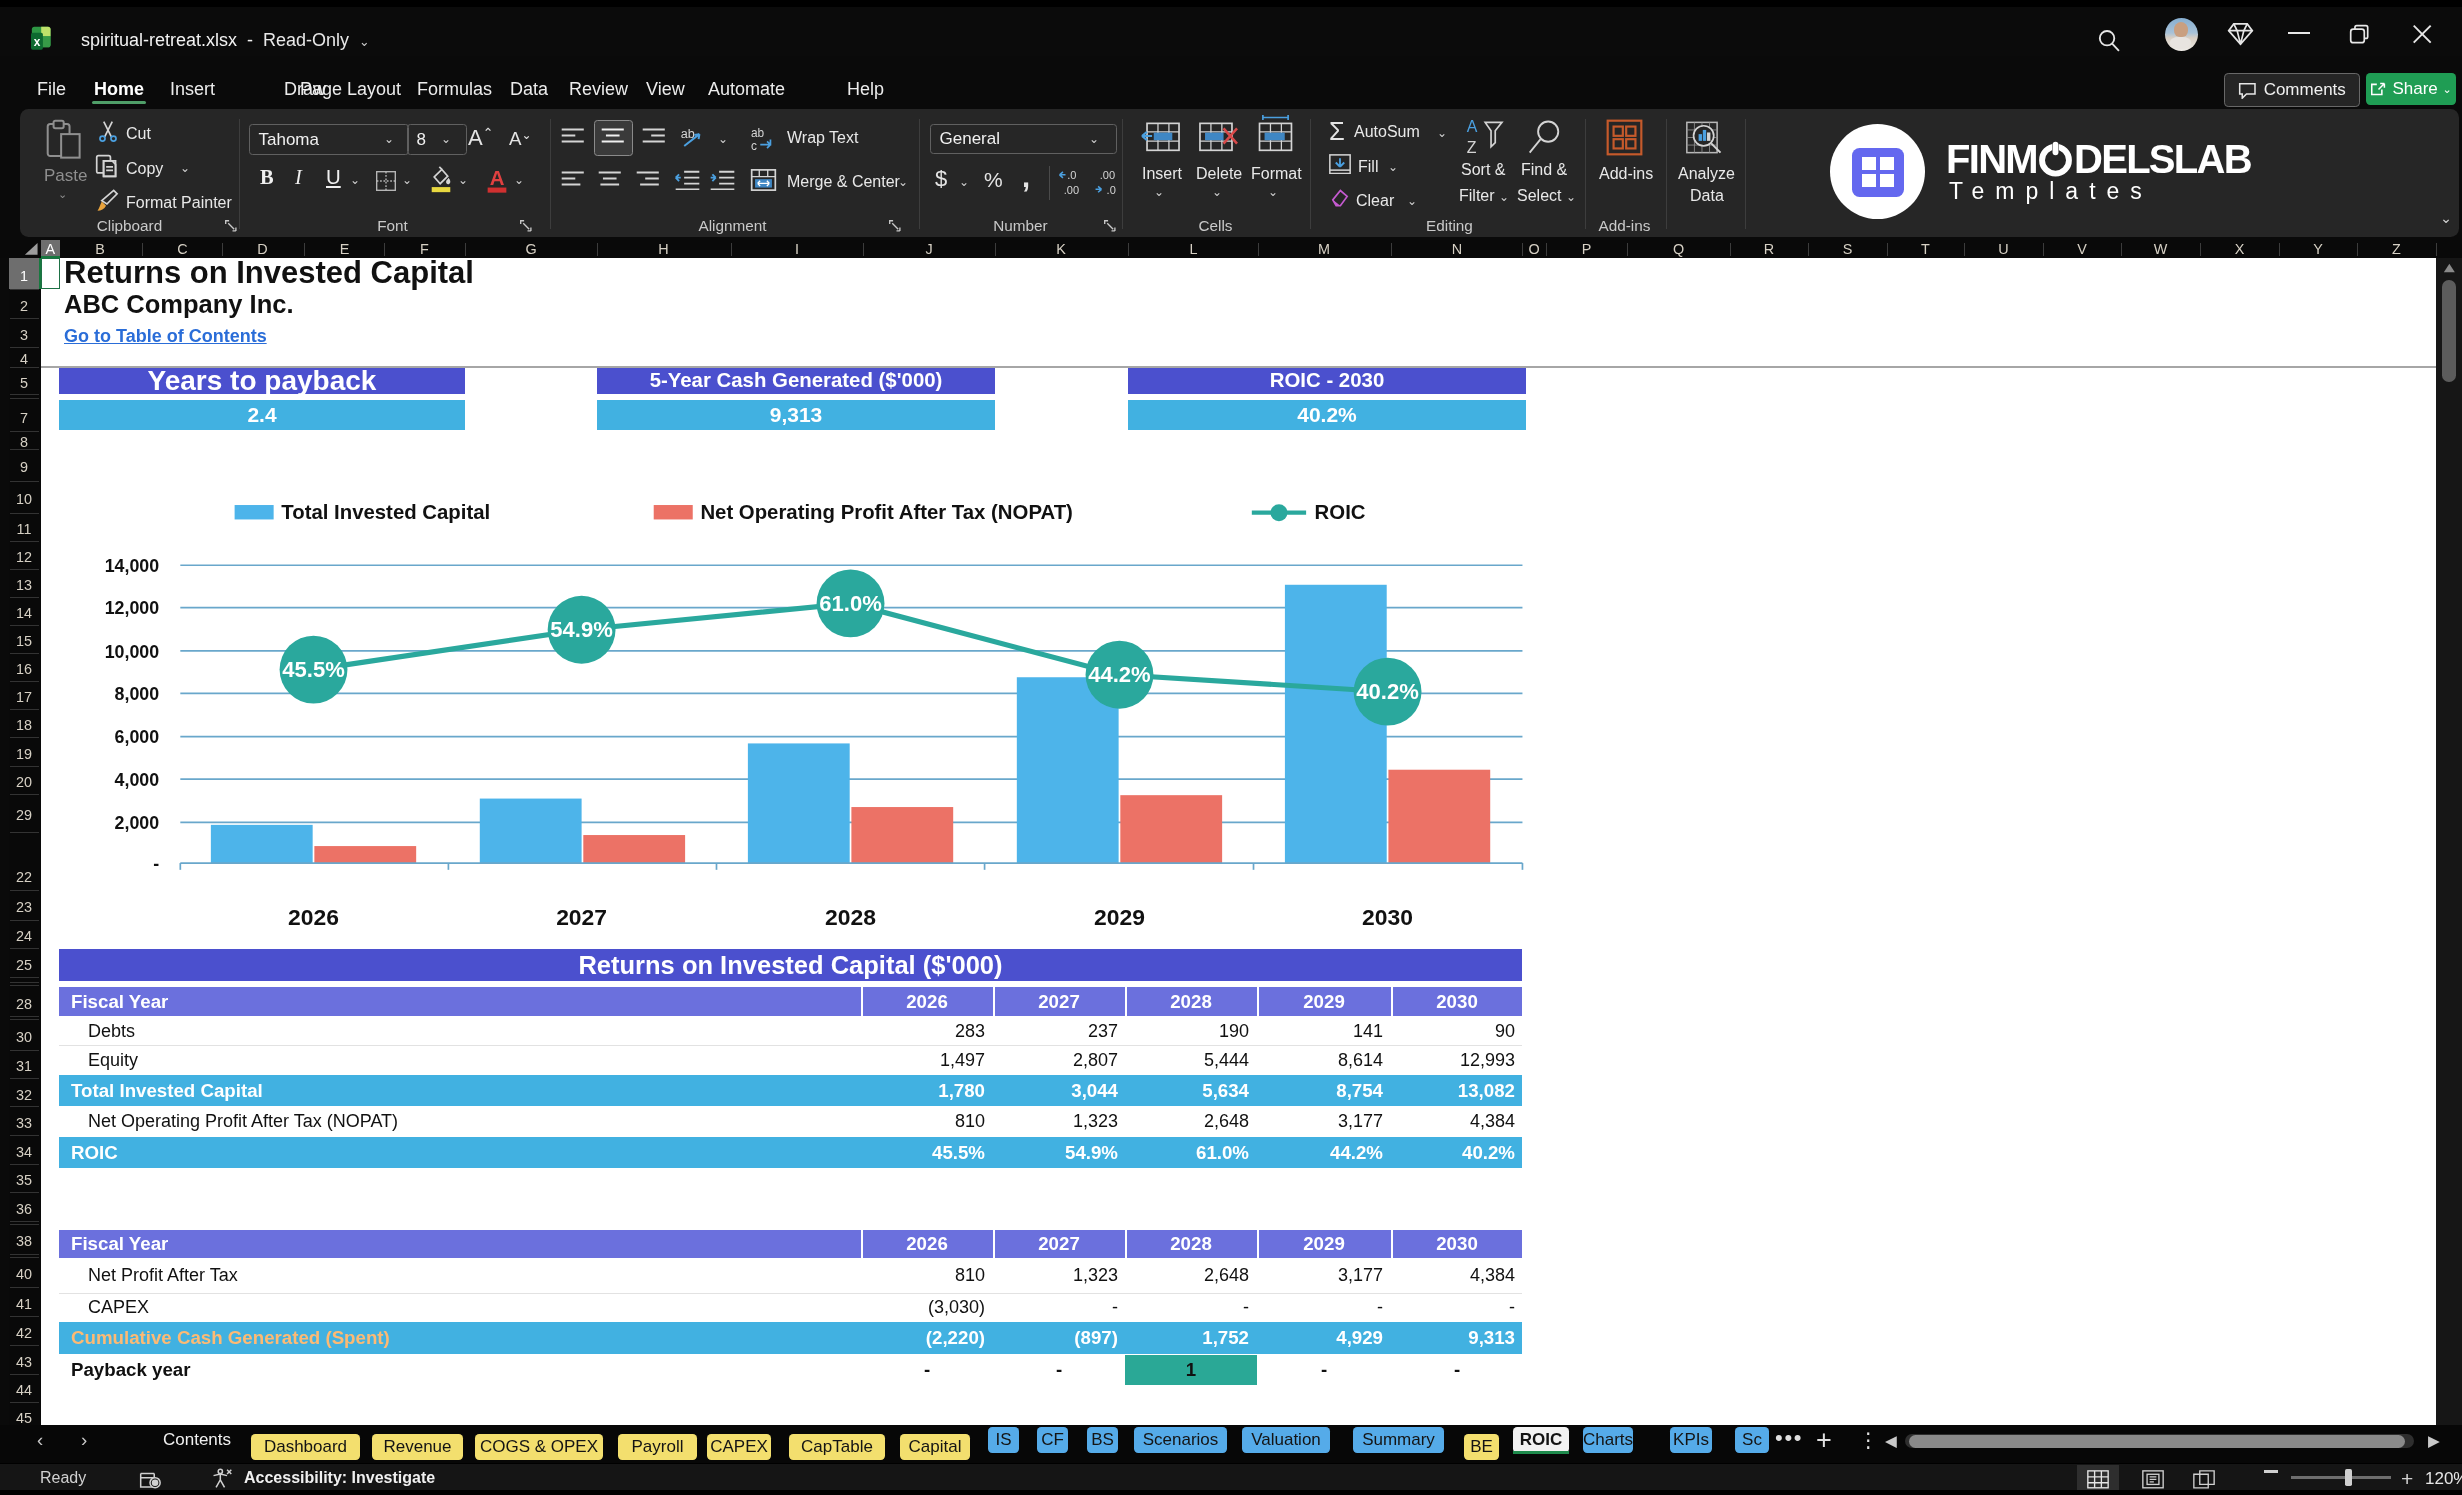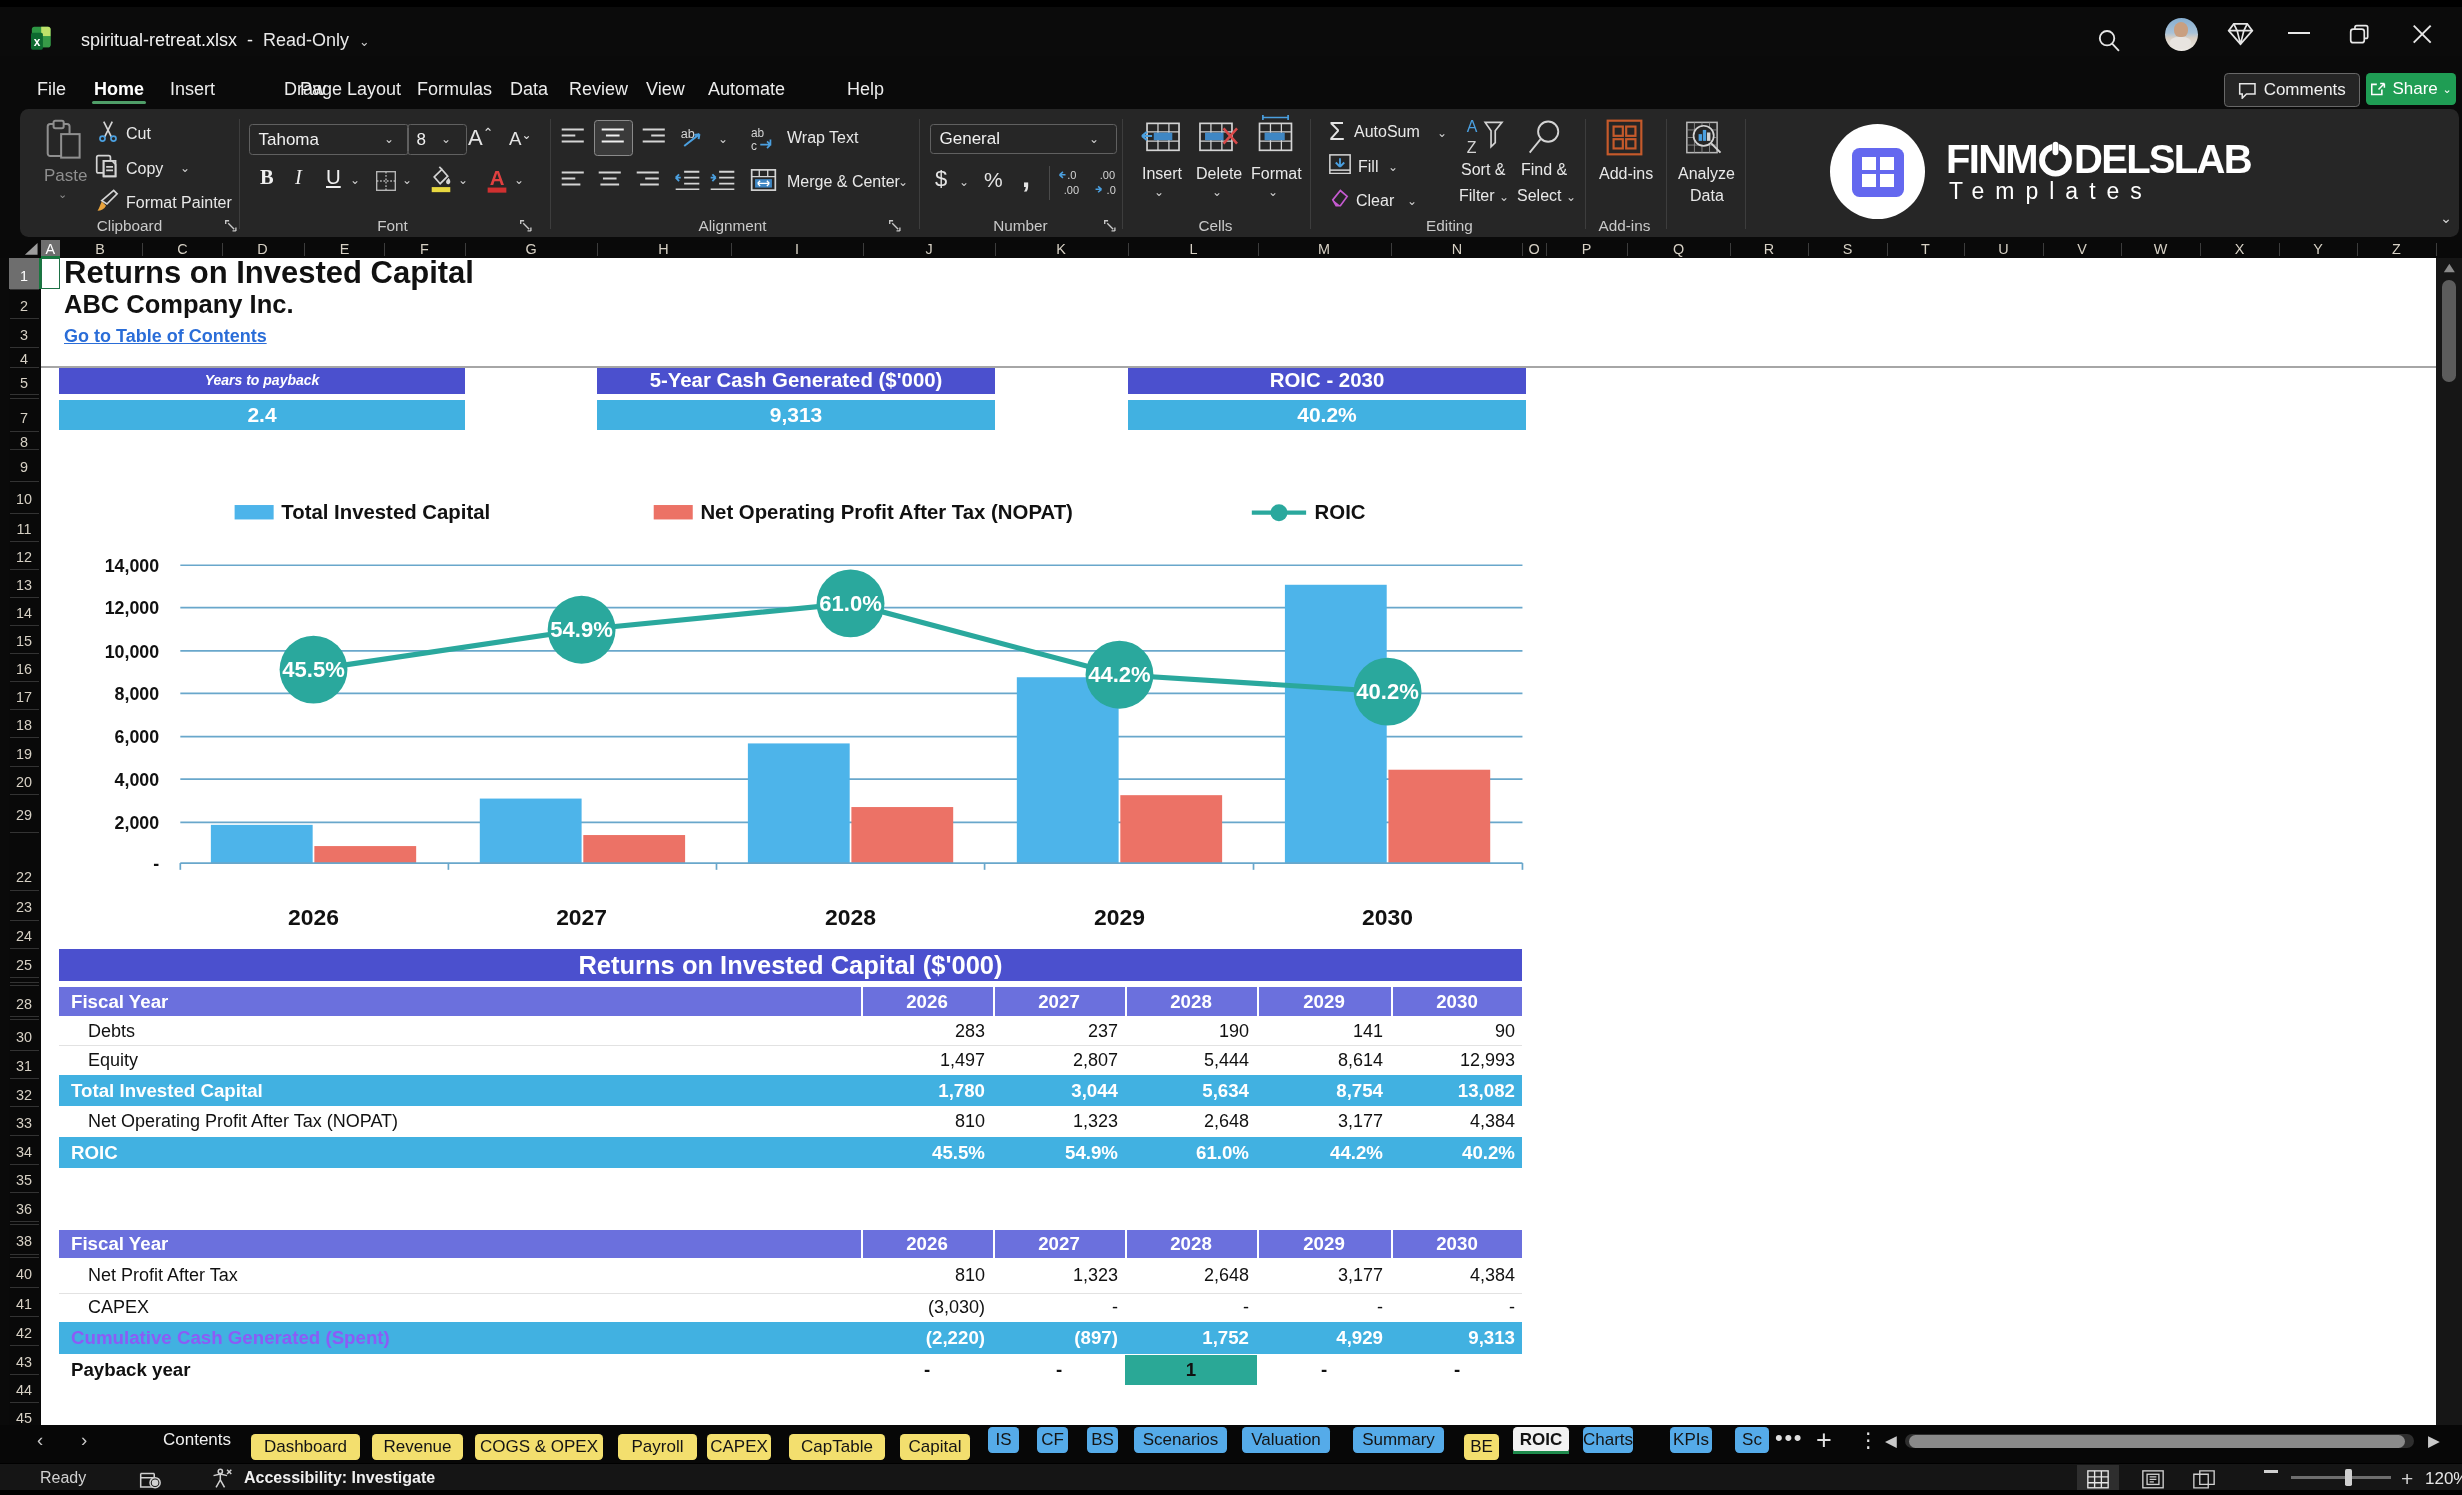--- a/index.html
+++ b/index.html
@@ -477,21 +477,21 @@
 <svg class="ab" style="left:2443px;top:263px" width="12.7" height="10.2" viewBox="0 0 15 12">
       <path d="M7.5 1 L14 11 L1 11 Z" fill="#8a8a8a"></path>
     </svg>
 <div class="ab" style="left:2442px;top:280px;width:14.4px;height:102px;background:#5c5c5c;border-radius:6.8px;"></div>
 
 <div class="ab" style="left:64px;top:255px;font-size:31px;font-weight:bold;color:#111;">Returns on Invested Capital</div>
 <div class="ab" style="left:64px;top:290px;font-size:25.5px;font-weight:bold;color:#111;">ABC Company Inc.</div>
 <div class="ab" style="left:64px;top:326px;font-size:18px;font-weight:bold;color:#2a6dd8;text-decoration:underline;">Go to Table of Contents</div>
 
 <div class="ab" style="left:41px;top:366px;width:2395px;height:1.7px;background:#a6a6a6;"></div>
-<div class="ab" style="left:59px;top:368px;width:406px;height:25.5px;background:#4b50ce;color:#fff;font-weight:bold;font-size:14px;text-align:center;line-height:25.5px;font-style:italic;">Years to payback</div>
+<div class="ab" style="left:59px;top:368px;width:406px;height:25.5px;background:#4b50ce;color:#fff;font-weight:bold;font-size:28px;text-align:center;line-height:25.5px;">Years to payback</div>
 <div class="ab" style="left:59px;top:400px;width:406px;height:30px;background:#41b1e1;color:#fff;font-weight:bold;font-size:21px;text-align:center;line-height:30px;">2.4</div>
 <div class="ab" style="left:597px;top:368px;width:398px;height:25.5px;background:#4b50ce;color:#fff;font-weight:bold;font-size:20.4px;text-align:center;line-height:25.5px;">5-Year Cash Generated ($'000)</div>
 <div class="ab" style="left:597px;top:400px;width:398px;height:30px;background:#41b1e1;color:#fff;font-weight:bold;font-size:21px;text-align:center;line-height:30px;">9,313</div>
 <div class="ab" style="left:1128px;top:368px;width:398px;height:25.5px;background:#4b50ce;color:#fff;font-weight:bold;font-size:20.4px;text-align:center;line-height:25.5px;">ROIC - 2030</div>
 <div class="ab" style="left:1128px;top:400px;width:398px;height:30px;background:#41b1e1;color:#fff;font-weight:bold;font-size:21px;text-align:center;line-height:30px;">40.2%</div>
 
 
 <svg class="ab" style="left:59px;top:481px;" width="1466" height="468" viewBox="0 0 1728 551">
 <g font-family="Liberation Sans,sans-serif">
 
@@ -641,21 +641,21 @@
 <div class="num" style="left:1257px;top:1258px;width:126px;height:35px;line-height:35px;color:#111;font-size:18px;">3,177</div>
 <div class="num" style="left:1391px;top:1258px;width:124px;height:35px;line-height:35px;color:#111;font-size:18px;">4,384</div>
 <div class="ab" style="left:59px;top:1293px;width:1463px;height:0.8px;background:#e2e2e2;"></div>
 <div class="ab" style="left:88px;top:1293px;height:29px;line-height:29px;color:#111;font-size:18px;">CAPEX</div>
 <div class="num" style="left:861px;top:1293px;width:124px;height:29px;line-height:29px;color:#111;font-size:18px;">(3,030)</div>
 <div class="num" style="left:993px;top:1293px;width:125px;height:29px;line-height:29px;color:#111;font-size:18px;">-</div>
 <div class="num" style="left:1125px;top:1293px;width:124px;height:29px;line-height:29px;color:#111;font-size:18px;">-</div>
 <div class="num" style="left:1257px;top:1293px;width:126px;height:29px;line-height:29px;color:#111;font-size:18px;">-</div>
 <div class="num" style="left:1391px;top:1293px;width:124px;height:29px;line-height:29px;color:#111;font-size:18px;">-</div>
 <div class="ab" style="left:59px;top:1322px;width:1463px;height:32px;background:#41b1e1;"></div>
-<div class="ab" style="left:71px;top:1322px;height:32px;line-height:32px;color:#8b5cf6;font-weight:bold;font-size:18.7px;">Cumulative Cash Generated (Spent)</div>
+<div class="ab" style="left:71px;top:1322px;height:32px;line-height:32px;color:#fdba74;font-weight:bold;font-size:18.7px;">Cumulative Cash Generated (Spent)</div>
 <div class="num" style="left:861px;top:1322px;width:124px;height:32px;line-height:32px;color:#fff;font-weight:bold;font-size:18.7px;">(2,220)</div>
 <div class="num" style="left:993px;top:1322px;width:125px;height:32px;line-height:32px;color:#fff;font-weight:bold;font-size:18.7px;">(897)</div>
 <div class="num" style="left:1125px;top:1322px;width:124px;height:32px;line-height:32px;color:#fff;font-weight:bold;font-size:18.7px;">1,752</div>
 <div class="num" style="left:1257px;top:1322px;width:126px;height:32px;line-height:32px;color:#fff;font-weight:bold;font-size:18.7px;">4,929</div>
 <div class="num" style="left:1391px;top:1322px;width:124px;height:32px;line-height:32px;color:#fff;font-weight:bold;font-size:18.7px;">9,313</div>
 <div class="ab" style="left:71px;top:1354px;height:31px;line-height:31px;color:#111;font-weight:bold;font-size:18.7px;">Payback year</div>
 <div class="ab" style="left:1125px;top:1355px;width:132px;height:30px;background:#2aa896;"></div>
 <div class="ab" style="left:861px;top:1354px;width:132px;height:31px;line-height:31px;text-align:center;color:#111;font-weight:bold;font-size:18.7px;">-</div>
 <div class="ab" style="left:993px;top:1354px;width:132px;height:31px;line-height:31px;text-align:center;color:#111;font-weight:bold;font-size:18.7px;">-</div>
 <div class="ab" style="left:1125px;top:1354px;width:132px;height:31px;line-height:31px;text-align:center;color:#111;font-weight:bold;font-size:18.7px;">1</div>

